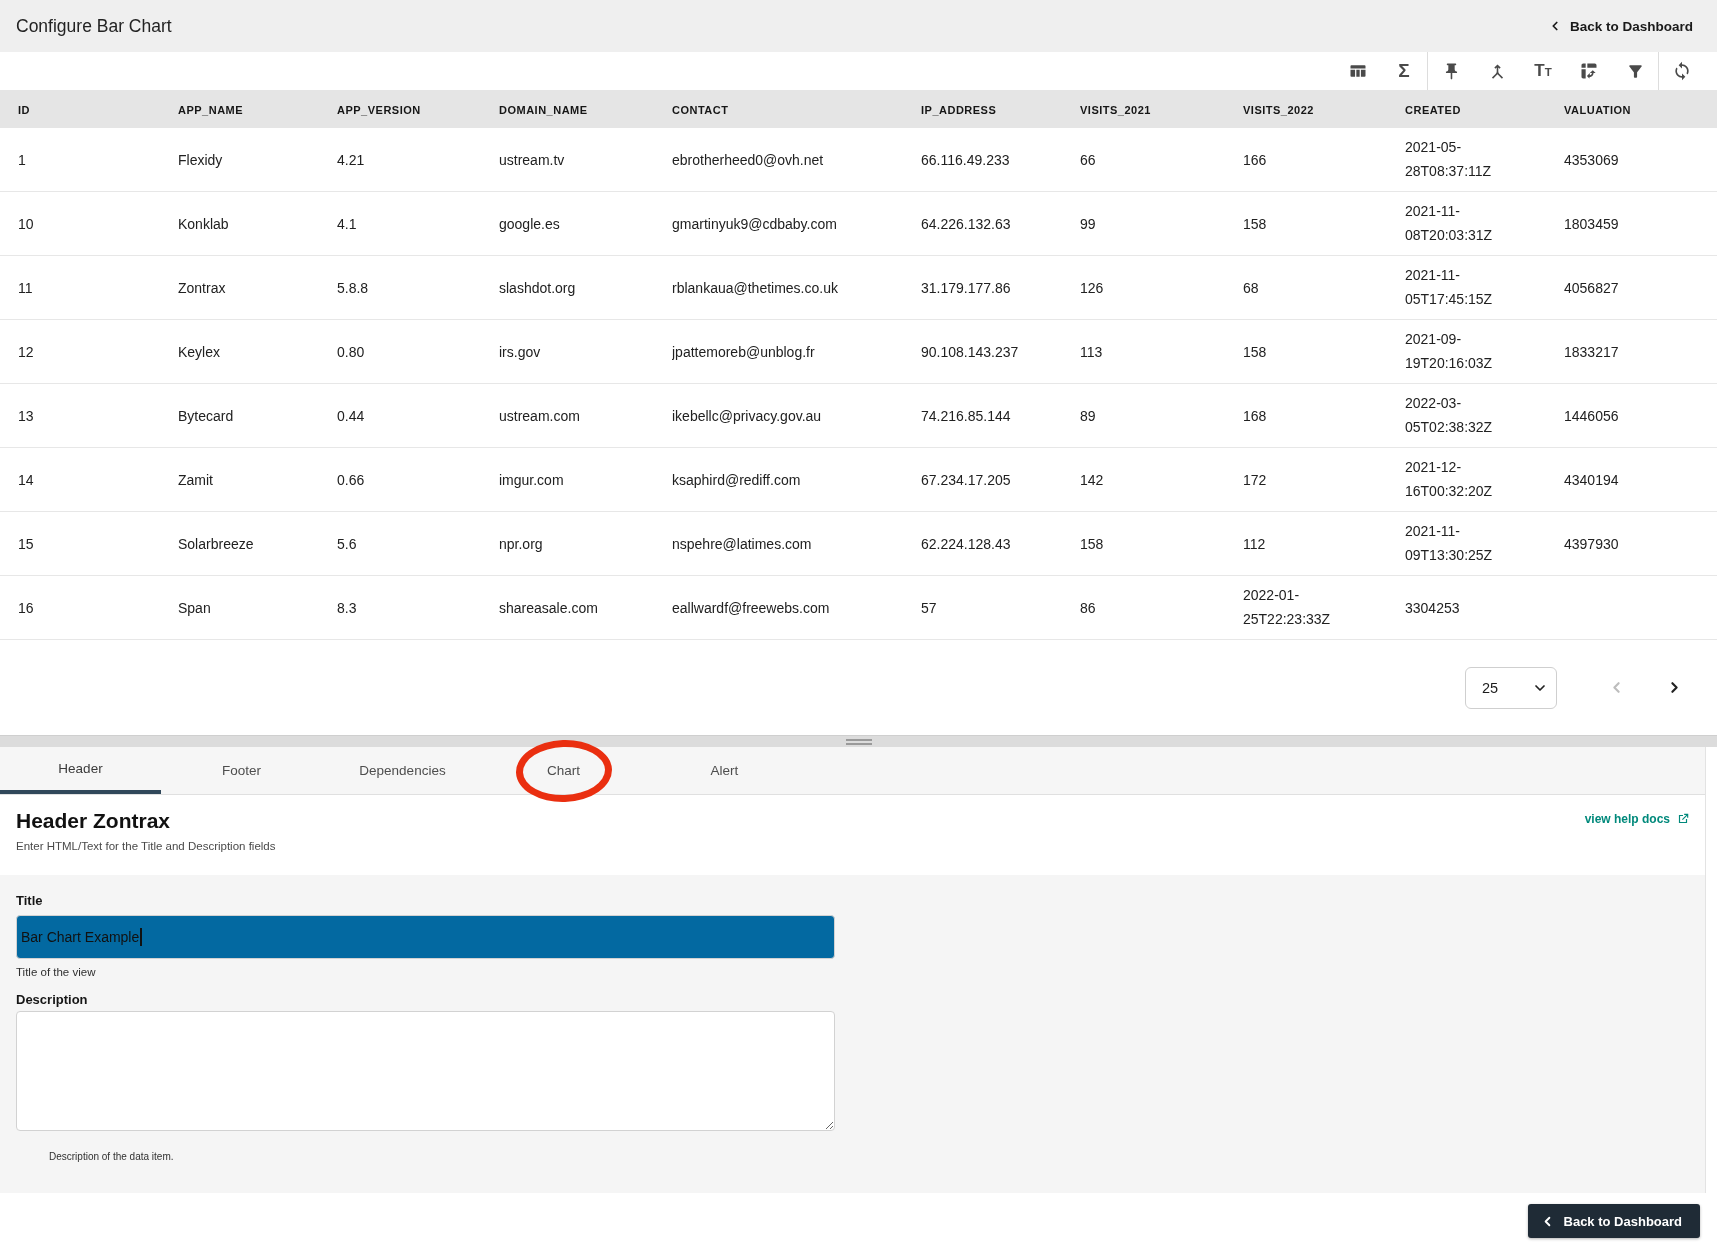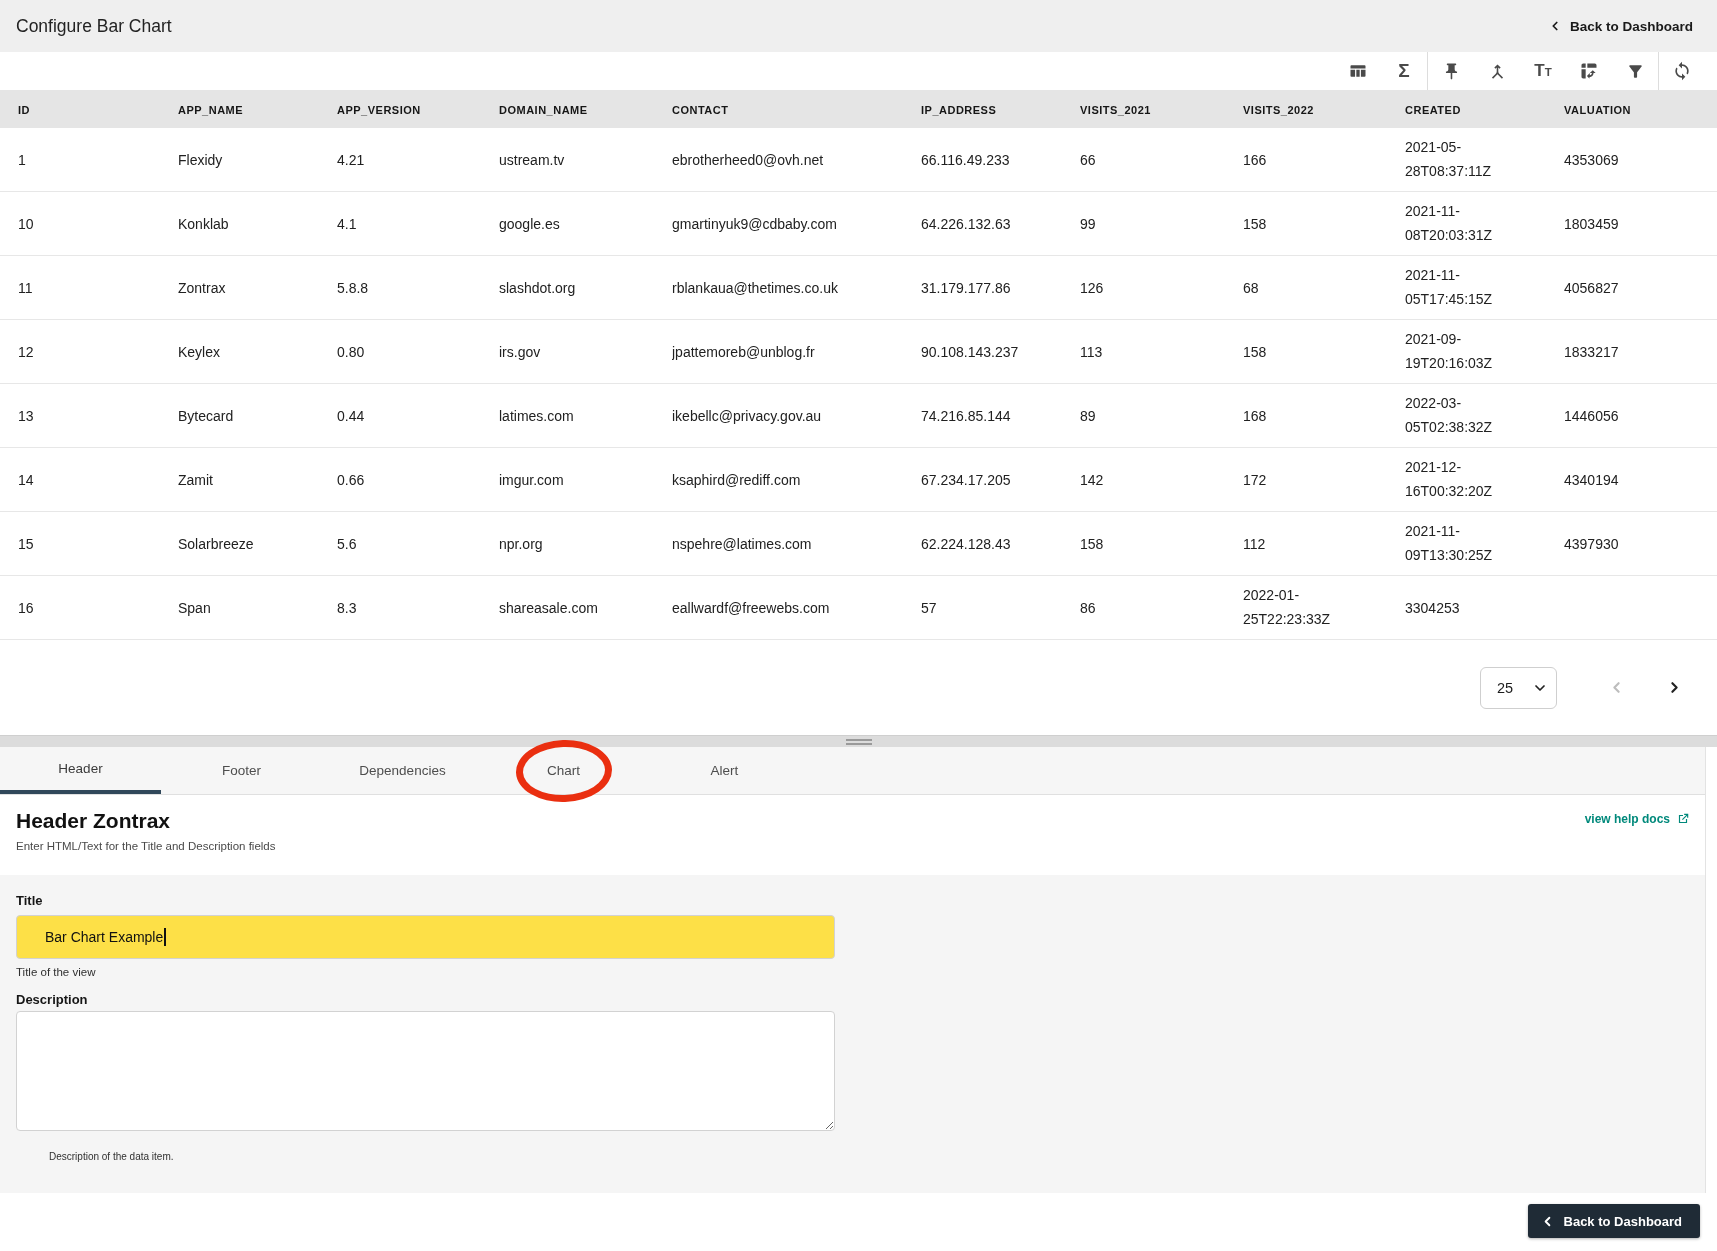--- a/index.html
+++ b/index.html
@@ -27,21 +27,21 @@
   .grid-cols { display:grid; grid-template-columns:160px 159px 162px 173px 249px 159px 163px 162px 159px 1fr; padding-left:18px; }
   .thead { height:38px; background:#e5e5e5; border-top:1px solid #e5e5e5; }
   .th { display:flex; align-items:center; font-size:11px; font-weight:700; letter-spacing:.5px; color:#161616; cursor:pointer; }
   .trow { height:64px; background:#fff; border-bottom:1px solid #e7e7e7; }
   .td { display:flex; align-items:center; font-size:14px; color:#212121; padding-right:12px; overflow:hidden; }
   .td span { display:block; }
   .td.col8 span { max-width:112px; line-height:1.7; overflow-wrap:break-word; }
 
   
   .pagination { height:95px; background:#fff; display:flex; align-items:center; justify-content:flex-end; padding-right:26px; }
-  .page-size { position:relative; width:77px; height:42px;text-decoration:underline; }
+  .page-size { position:relative; width:92px; height:42px;text-decoration:underline; }
   .page-size select { appearance:none; -webkit-appearance:none; width:100%; height:100%; border:1px solid #cfcfcf; border-radius:6px; background:#fff; font-family:inherit; font-size:14.5px; color:#1c1c1c; padding:0 28px 0 16px; cursor:pointer; }
   .page-size .dd-chev { position:absolute; right:9px; top:13px; pointer-events:none; color:#222; }
   .pg-nav { width:34px; height:34px; display:flex; align-items:center; justify-content:center; cursor:pointer; }
   .pg-prev { margin-left:42px; color:#bdbdbd; }
   .pg-next { margin-left:24px; color:#222; }
 
   
   .splitter { height:12px; background:#dcdcdc; border-top:1px solid #cfcfcf; position:relative; cursor:row-resize; }
   .splitter .grip { position:absolute; left:50%; top:3px; transform:translateX(-50%); width:26px; }
   .splitter .grip i { display:block; height:1.5px; background:#9a9a9a; margin-bottom:2.5px; }
@@ -52,21 +52,21 @@
   .tab.active { border-bottom:4px solid #30485a; color:#3a3a3a; font-weight:400; }
   .annotation-ring { position:absolute; left:50%; top:50%; transform:translate(-50%,-50%) rotate(-2deg); width:96px; height:62px; border:7px solid #ea2f10; border-radius:50%; pointer-events:none; z-index:5; }
 
   .heading-band { height:80px; background:#fff; position:relative; padding:14px 16px 0 16px; }
   .heading-band h1 { font-size:21px; font-weight:700; color:#111; }
   .heading-band .sub { font-size:11.5px; color:#4a4a4a; margin-top:7px; }
   .help-link { position:absolute; right:27px; top:17px; display:flex; align-items:center; gap:6px; color:#00897b; font-size:12px; font-weight:600; cursor:pointer; }
 
   .form-area { height:318px; background:#f5f5f5; padding:18px 0 0 16px; }
   .field-label { font-size:13px; font-weight:600; color:#161616; }
-  .text-input { margin-top:7px; width:819px; height:44px; background:#fde047; border:1px solid #d2d2d2; border-radius:4px; display:flex; align-items:center; padding:0 28px; font-size:14px; color:#111; cursor:text; }
+  .text-input { margin-top:7px; width:819px; height:44px; background:#0369a1; border:1px solid #d2d2d2; border-radius:4px; display:flex; align-items:center; padding:0 4px; font-size:14px; color:#111; cursor:text; }
   .caret { display:inline-block; width:1.5px; height:18px; background:#111; margin-left:1px; }
   .helper { margin-top:7px; font-size:11.5px; color:#303030; }
   .desc-label { margin-top:14px; }
   textarea.desc { display:block; margin-top:4px; width:819px; height:120px; background:#fff; border:1px solid #d2d2d2; border-radius:4px; resize:vertical; font-family:inherit; font-size:14px; padding:8px 12px; }
   .helper2 { margin-top:20px; font-size:10px; color:#303030;padding-left:33px; }
 
   .footer-band { height:58px; background:#fff; position:relative; }
   .footer-btn { position:absolute; right:17px; top:11px; height:34px; padding:0 18px 0 12px; background:#1f2b36; color:#fff; border:none; border-radius:3px; display:flex; align-items:center; gap:9px; font-family:inherit; font-size:13px; font-weight:700; cursor:pointer; box-shadow:0 1px 3px rgba(0,0,0,.3); }
 
   .scroll-track { position:absolute; right:0; top:747px; width:12px; height:446px; background:#fff; border-left:1px solid #e3e3e3; }
@@ -278,21 +278,21 @@
           <div class="td col0">
             <span>13</span>
           </div>
           <div class="td col1">
             <span>Bytecard</span>
           </div>
           <div class="td col2">
             <span>0.44</span>
           </div>
           <div class="td col3">
-            <span>latimes.com</span>
+            <span>ustream.com</span>
           </div>
           <div class="td col4">
             <span>ikebellc@privacy.gov.au</span>
           </div>
           <div class="td col5">
             <span>74.216.85.144</span>
           </div>
           <div class="td col6">
             <span>89</span>
           </div>

